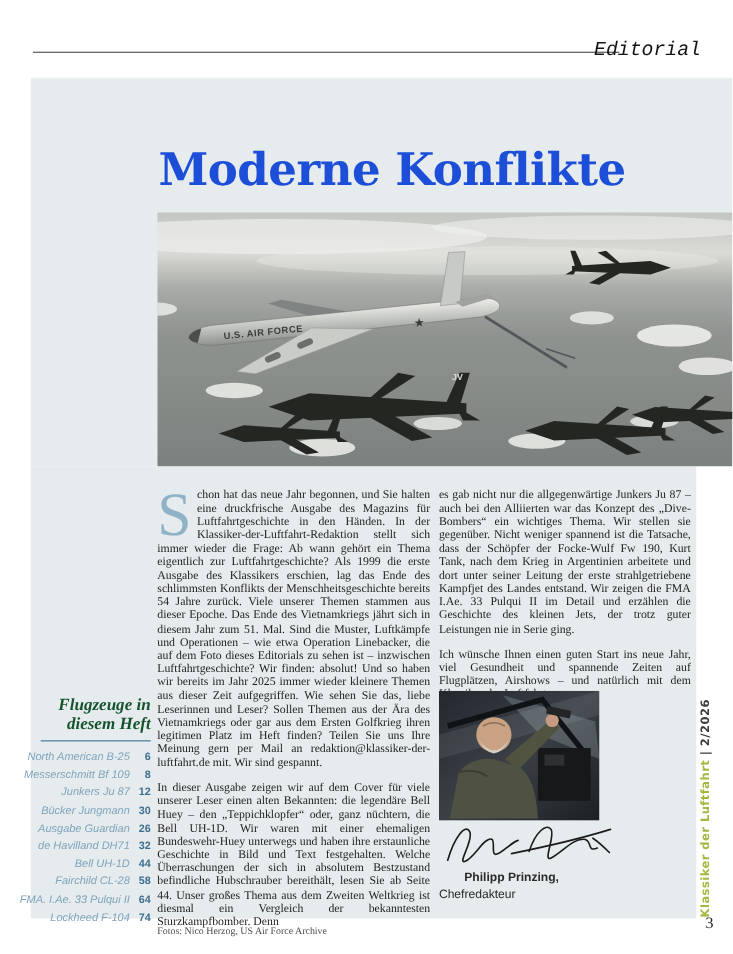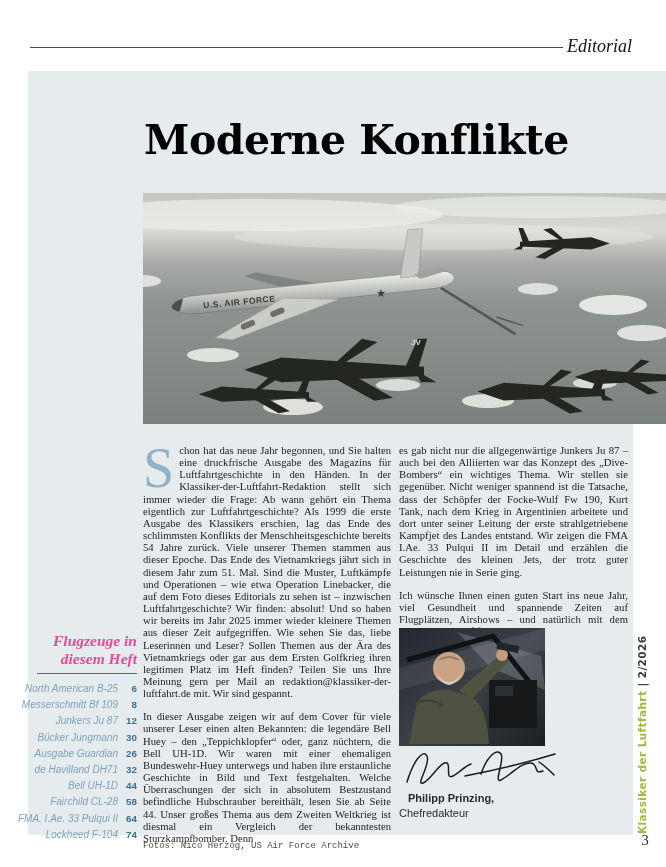--- a/index.html
+++ b/index.html
@@ -1,65 +1,65 @@
 <!DOCTYPE html>
 <html lang="de"><head>
 <meta charset="utf-8">
 <style>
   html,body{margin:0;padding:0;background:#ffffff;}
   .page{position:relative;width:666px;height:867px;background:#ffffff;overflow:hidden;
         font-family:"Liberation Serif",serif;color:#1e1e1c;}
 
   
   .head-rule{position:absolute;left:30px;top:47px;width:533px;border-top:1.4px solid #4a4a48;}
-  .section-label{position:absolute;left:540px;top:36px;width:92px;text-align:right;
-        font-style:italic;font-size:18px;color:#141414;}
+  .section-label{position:absolute;left:540px;top:36px;width:92px;
+        font-style:italic;font-size:18px;color:#141414;font-family:Liberation Mono, monospace;}
 
   
   .panel-top{position:absolute;left:28px;top:71px;width:638px;height:353px;background:#e6ebee;}
   .panel-bottom{position:absolute;left:28px;top:424px;width:605px;height:411px;background:#e6ebee;}
 
-  .page-title{position:absolute;left:144px;top:119px;margin:0;
+  .page-title{position:absolute;left:144px;top:133px;margin:0;
         font-family:"DejaVu Serif",serif;font-weight:bold;font-size:41px;line-height:1.05;
-        letter-spacing:-0.5px;color:#000000;}
+        letter-spacing:-0.5px;color:#1d4ed8;}
 
   .issue-block{position:absolute;left:30px;top:196px;width:107px;text-align:right;
         font-family:"Liberation Sans",sans-serif;font-size:12.5px;line-height:17px;color:#7ba3ba;}
 
   .hero{position:absolute;left:143px;top:193px;width:523px;height:231px;}
 
   
   .col{position:absolute;top:444px;font-size:10.7px;line-height:12.15px;text-align:justify;}
   .col p{margin:0 0 11px 0;}
   .col-1{left:143px;width:248px;}
   .col-2{left:399px;width:229px;}
   .dropcap{float:left;font-size:56px;line-height:45px;padding:2px 5px 0 0;color:#8fb2c6;}
 
   
   .sidebar{position:absolute;left:30px;top:632px;width:107px;}
   .sidebar-heading{font-family:"Liberation Serif",serif;font-style:italic;font-weight:bold;
-        font-size:15.5px;line-height:17.5px;text-align:right;color:#ec4899;margin:0;}
+        font-size:15.5px;line-height:17.5px;text-align:right;color:#14532d;margin:0;}
   .sidebar-rule{border:0;border-top:1.6px solid #3e6f8e;width:100px;margin:6px 0 9px auto;}
   .aircraft-row{display:flex;justify-content:flex-end;align-items:baseline;gap:5px;
         height:16.2px;}
   .aircraft-name{font-family:"Liberation Sans",sans-serif;font-style:italic;font-size:10px;
         color:#7ea4bb;white-space:nowrap;}
   .aircraft-page{font-family:"Liberation Sans",sans-serif;font-weight:bold;font-size:9.8px;
         color:#3e6f8e;min-width:14px;text-align:right;}
 
   
   .portrait{position:absolute;left:399px;top:628px;width:146px;height:118px;}
   .signature{position:absolute;left:399px;top:742px;width:160px;height:50px;}
-  .sig-name{position:absolute;left:408px;top:792px;font-family:"Liberation Sans",sans-serif;
+  .sig-name{position:absolute;left:422px;top:792px;font-family:"Liberation Sans",sans-serif;
         font-weight:bold;font-size:11px;color:#2a2a28;}
   .sig-role{position:absolute;left:399px;top:807px;font-family:"Liberation Sans",sans-serif;
         font-size:11px;color:#2a2a28;}
 
   
-  .photo-credit{position:absolute;left:143px;top:841px;font-family:Liberation Mono, monospace;
+  .photo-credit{position:absolute;left:143px;top:841px;font-family:Liberation Serif, serif;
         font-size:9px;color:#4b4b49;}
   .page-number{position:absolute;left:635px;top:832px;width:20px;text-align:center;
         font-size:14.5px;color:#222;}
   .strapline{position:absolute;left:636px;top:670px;height:164px;
         writing-mode:vertical-rl;transform:rotate(180deg);
         font-family:"DejaVu Sans",sans-serif;font-weight:bold;font-size:10.5px;
         letter-spacing:0.4px;white-space:nowrap;}
   .strap-mag{color:#a2b83f;}
   .strap-issue{color:#3c3c3a;}
 </style>

